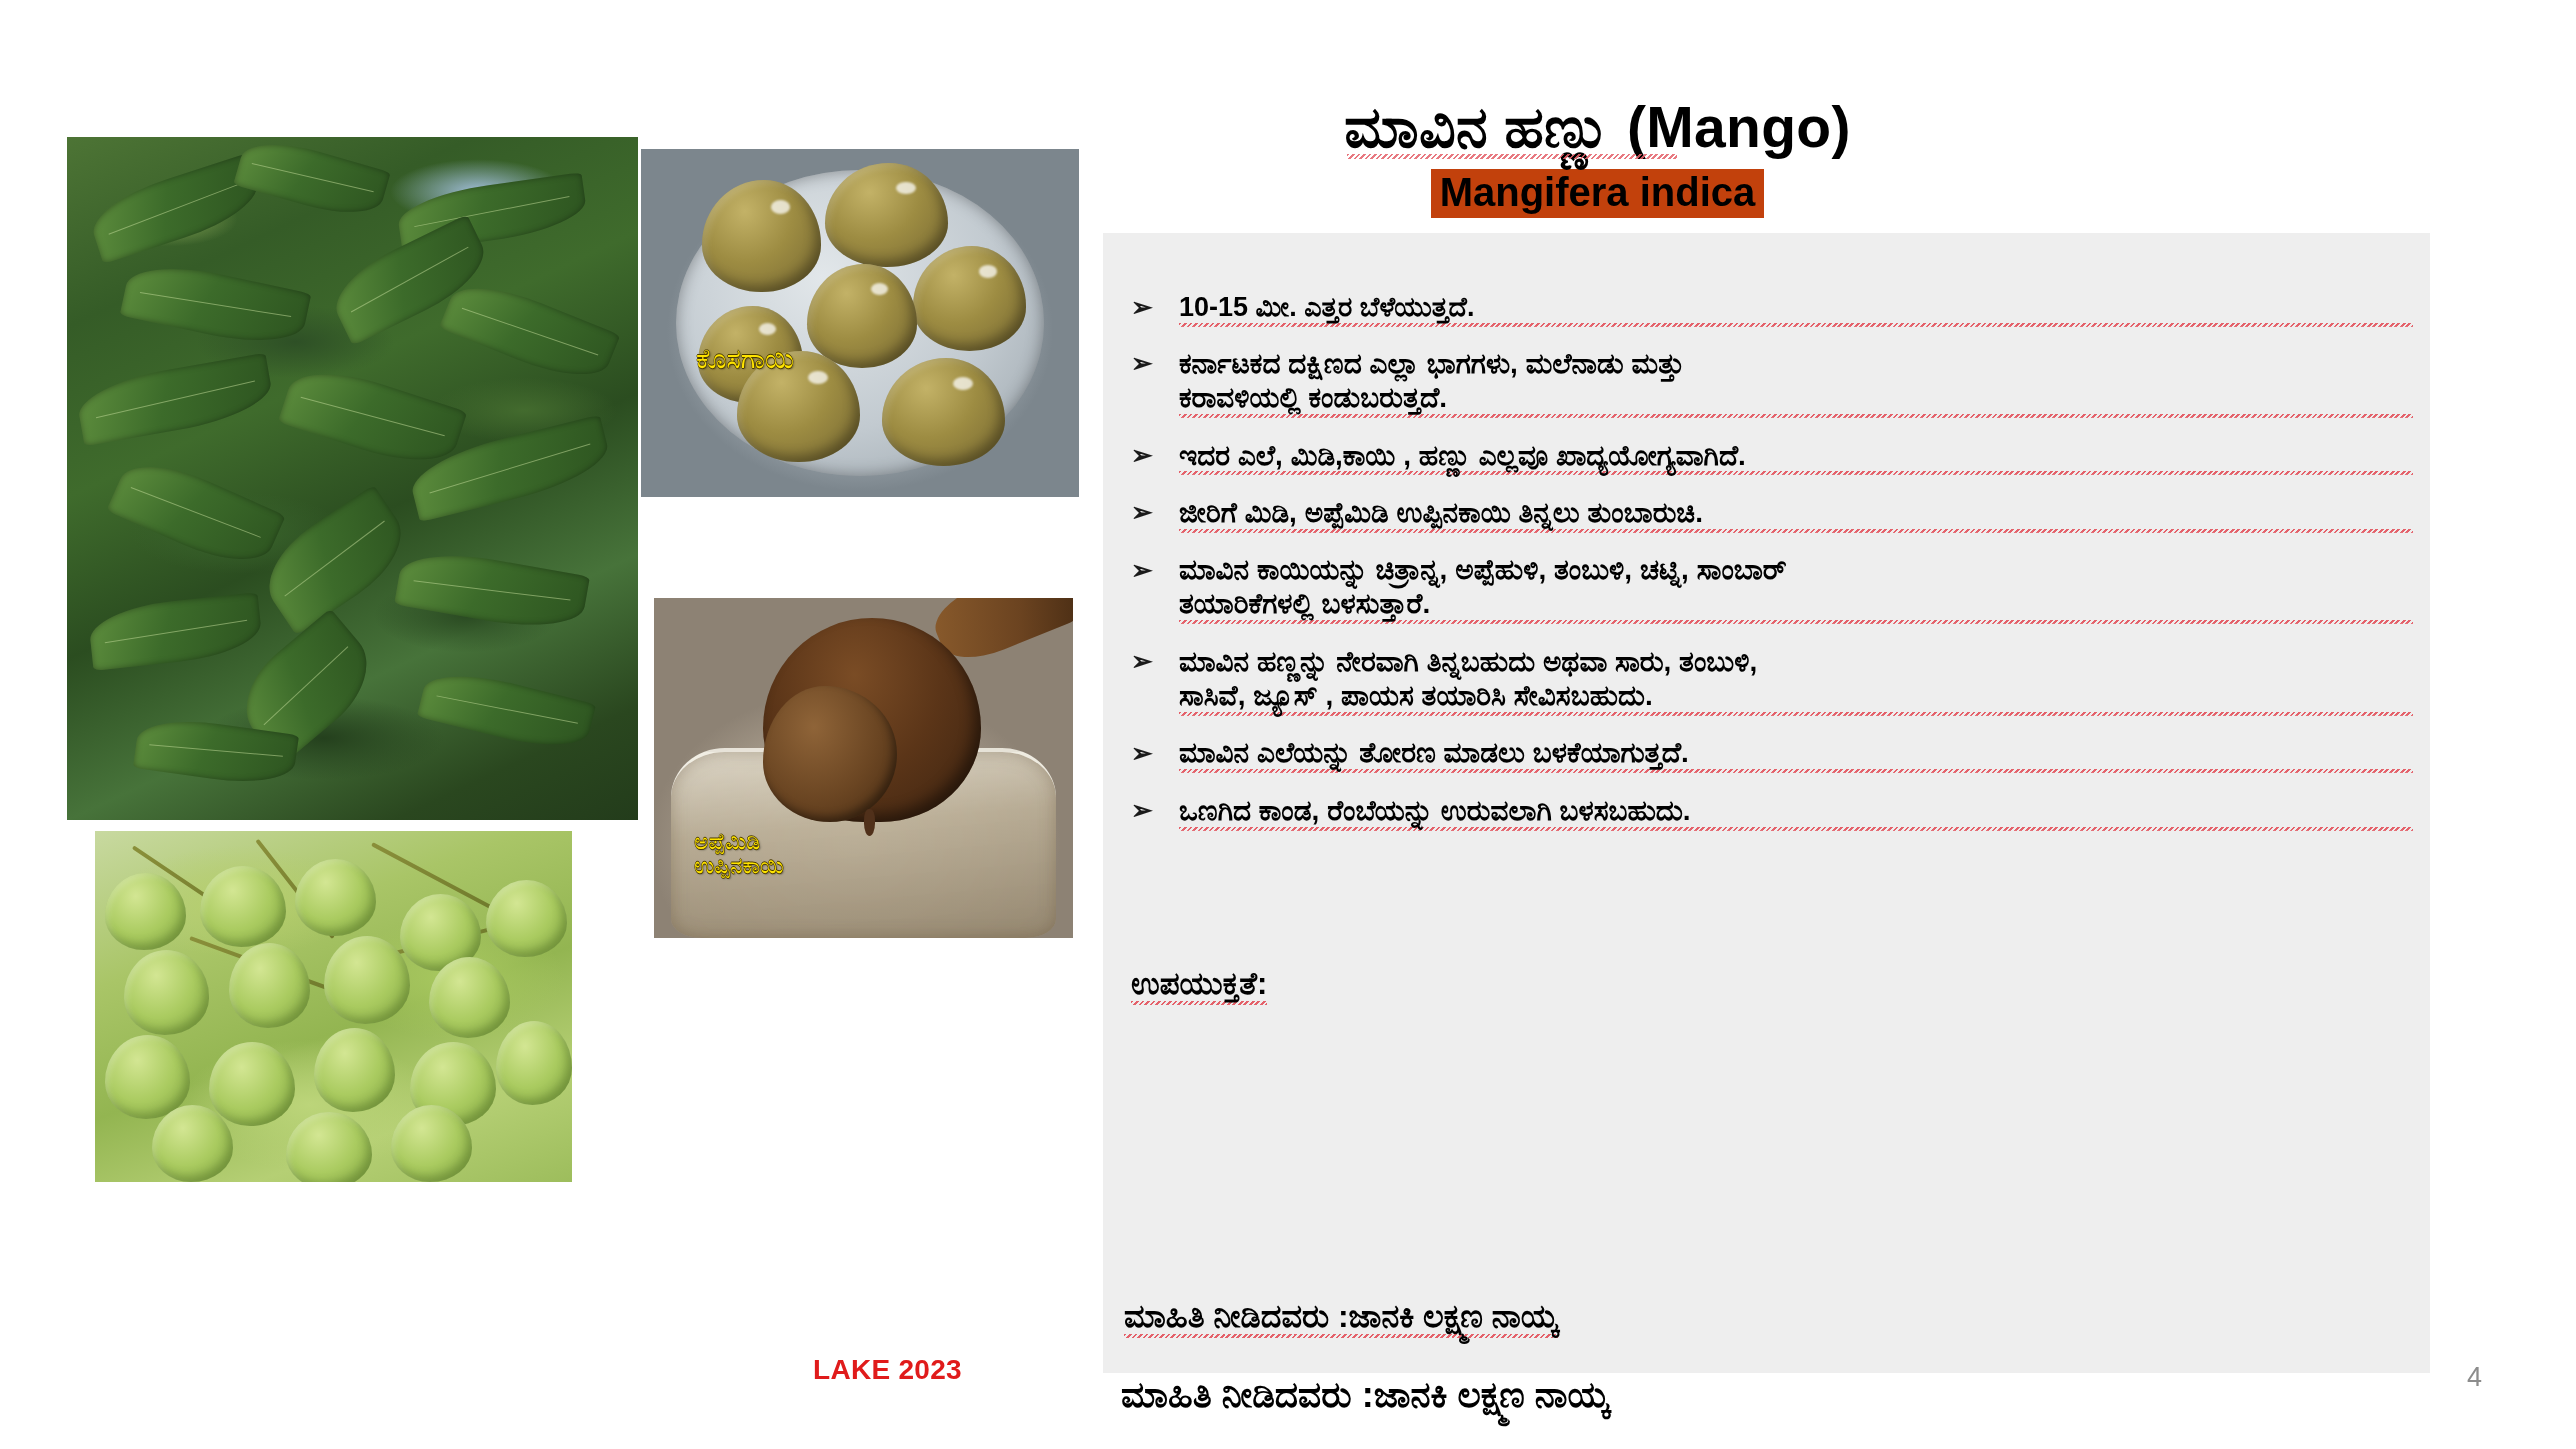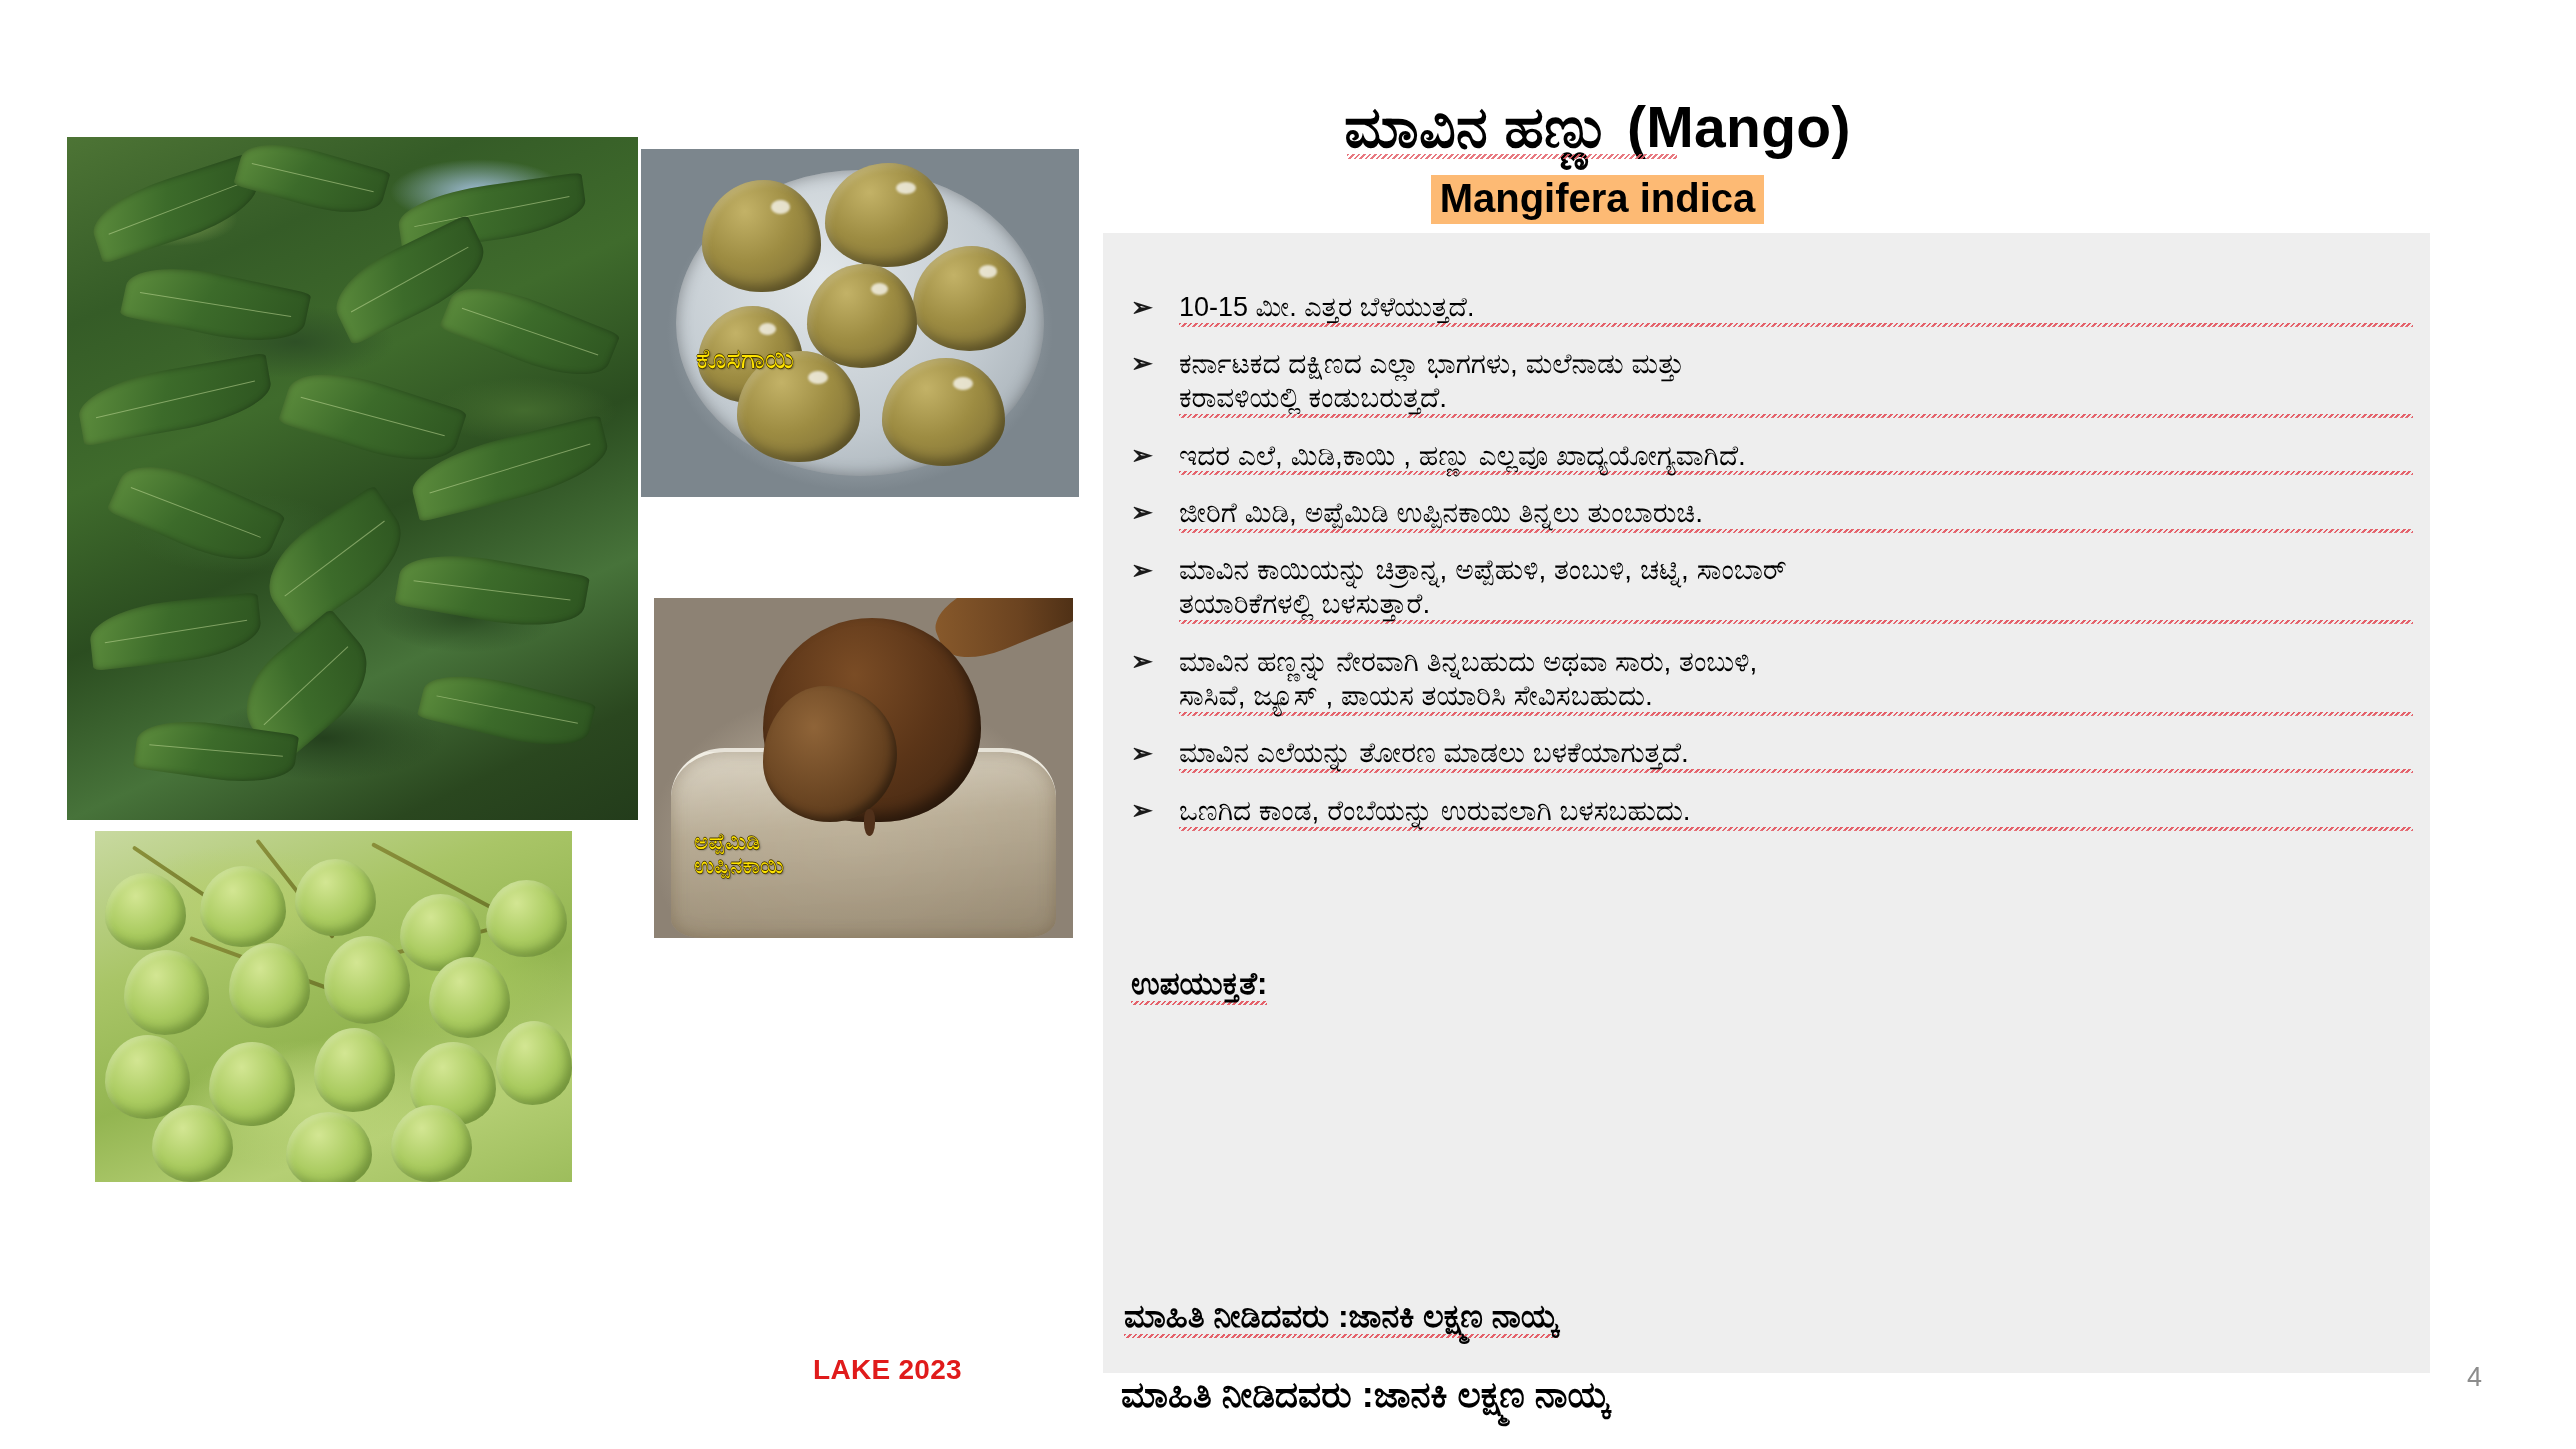--- a/index.html
+++ b/index.html
@@ -208,25 +208,25 @@
   }
   #title-kn .squig {
     position: absolute;
     left: 2.6px; right: 174px; bottom: 1.3px;
     height: 4.5px;
     background: repeating-linear-gradient(135deg, #e4616a 0 1.9px, transparent 1.9px 3.9px);
     opacity: .85;
   }
   #title-sci {
     display: inline-block;
-    margin-top: 15px;
+    margin-top: 9px;
     font-size: 40px;
     font-weight: 600;
     color: #000;
-    background: #fdba74;
+    background: #c2410c;
     padding: 1.3px 9px 3.9px 9px;
     line-height: 1.1;
   }
 
   
   #panel {
     position: absolute;
     left: 1103px;
     top: 233px;
     width: 1327px;
@@ -250,21 +250,21 @@
     width: 48px;
     font-size: 26px;
     line-height: 1.22;
     color: #1a1a1a;
     font-weight: 700;
     padding-top: 1.3px;
   }
   .bullet-text {
     flex: 1 1 auto;
     font-size: 28px;
-    font-weight: 400;
+    font-weight: 700;
     line-height: 1.22;
     color: #000;
     white-space: pre-line;
     position: relative;
     background-image:
       repeating-linear-gradient(135deg, #e4616a 0 1.9px, transparent 1.9px 3.9px);
     background-repeat: repeat-x;
     background-size: 100% 3.9px;
     background-position: 0 calc(100% - 1.3px);
     padding-bottom: 3.9px;

